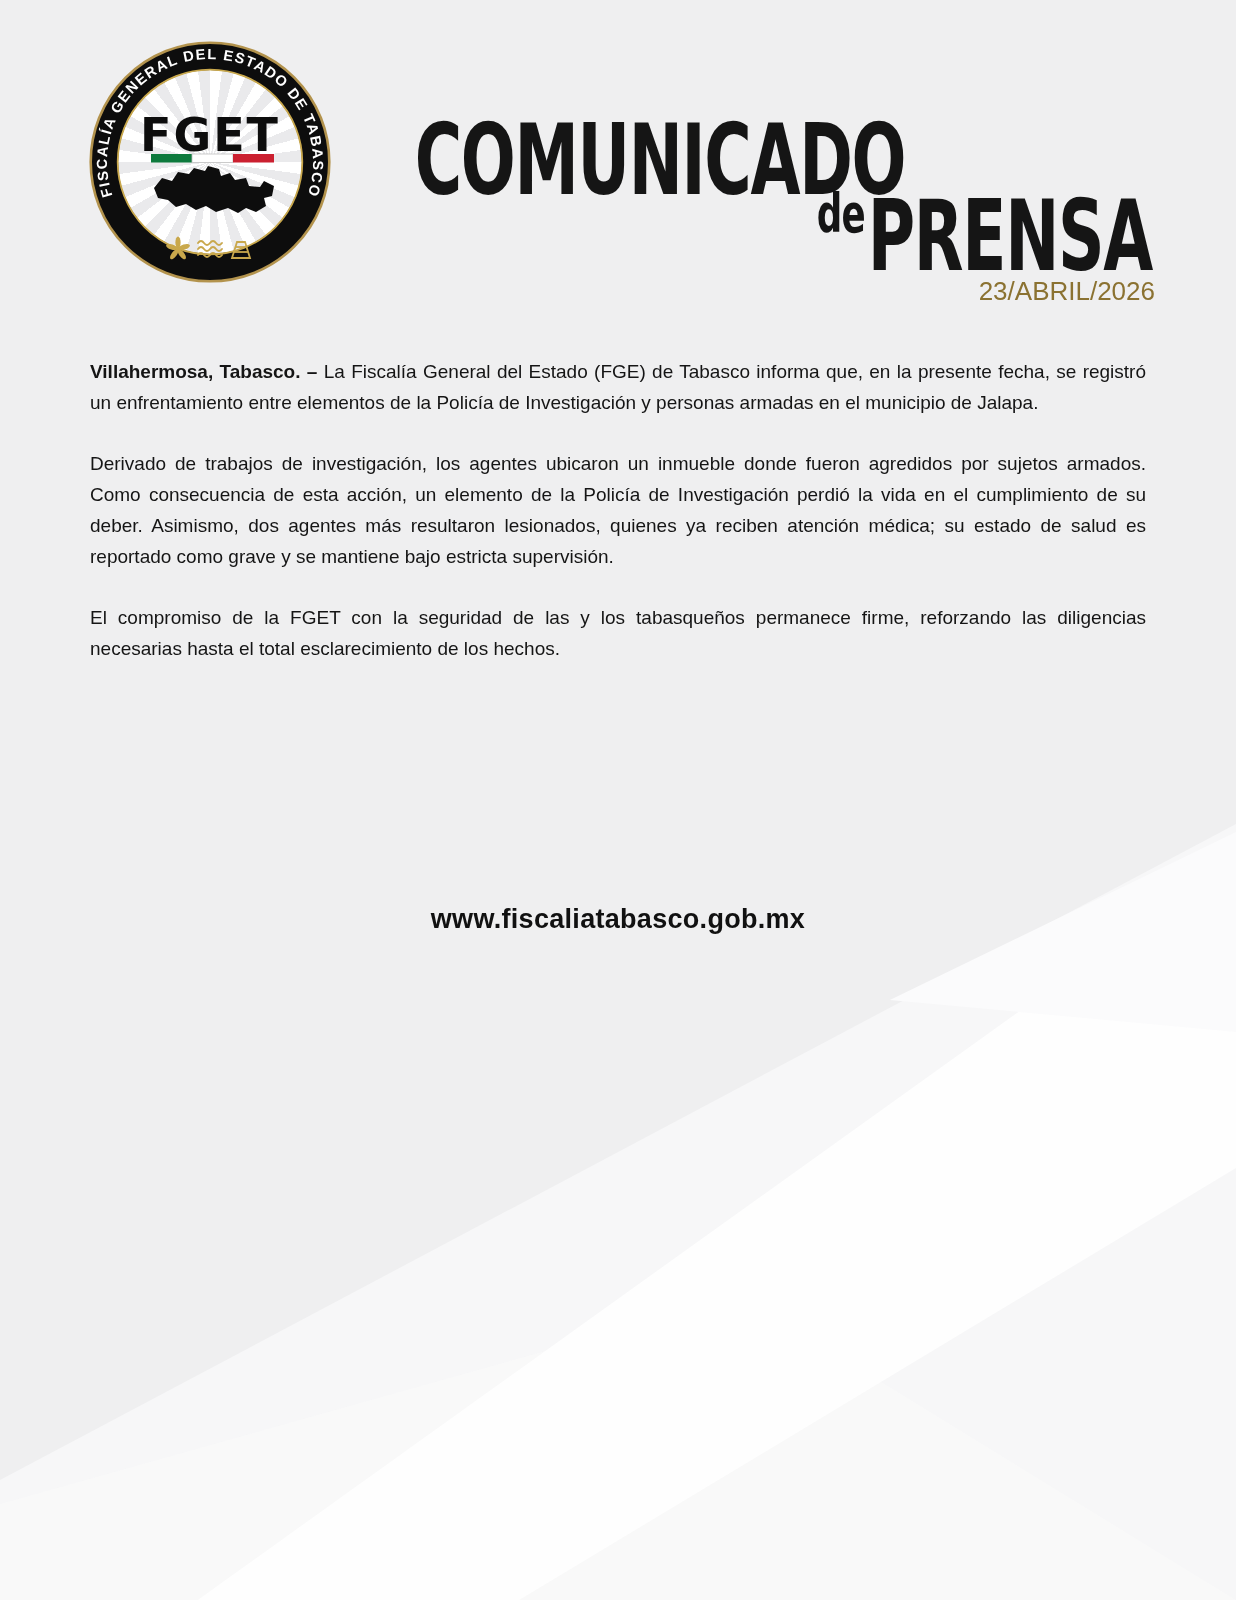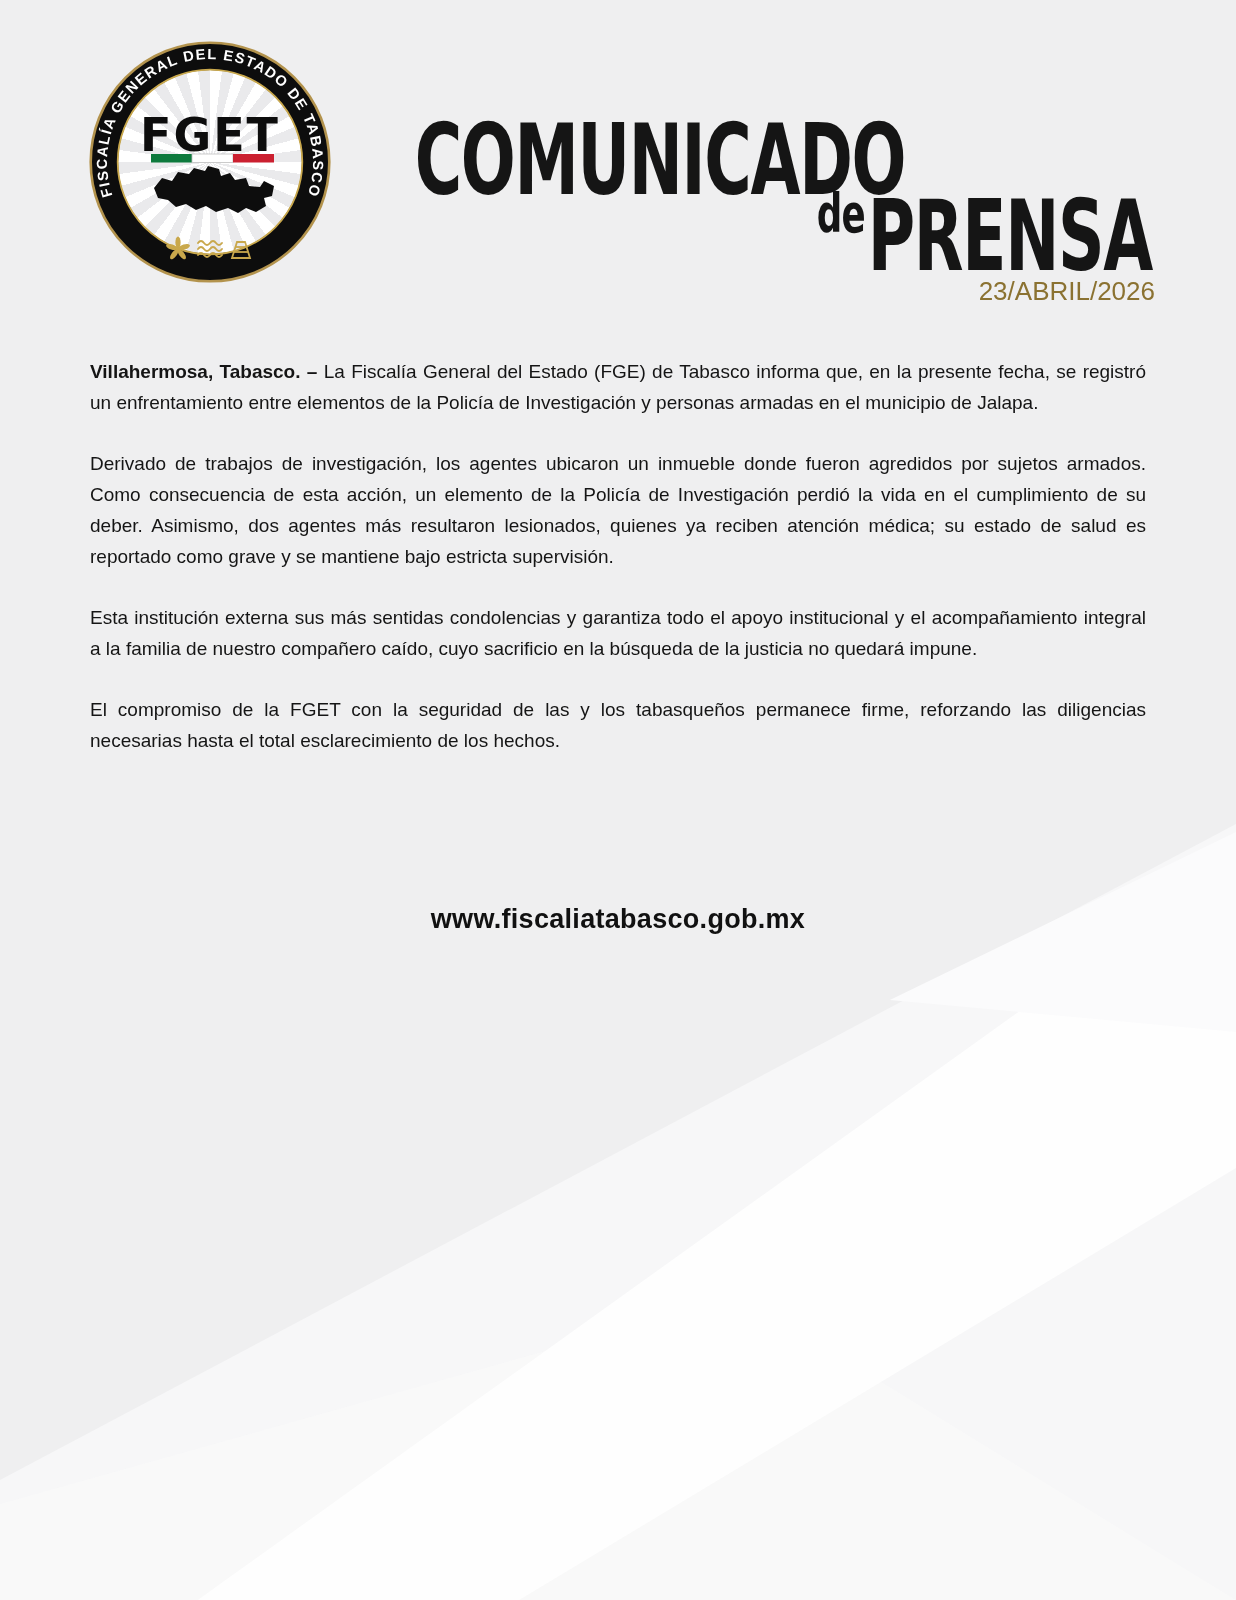--- a/index.html
+++ b/index.html
@@ -127,19 +127,18 @@
 
   <div class="title-line1">COMUNICADO</div>
   <div class="title-line2">
     <span class="title-de">de</span><span>PRENSA</span>
   </div>
   <div class="press-date">23/ABRIL/2026</div>
 
   <div class="body-copy">
     <p><span class="lead">Villahermosa, Tabasco. –</span><span> La Fiscalía General del Estado (FGE) de Tabasco informa que, en la presente fecha, se registró un enfrentamiento entre elementos de la Policía de Investigación y personas armadas en el municipio de Jalapa.</span></p>
     <p><span>Derivado de trabajos de investigación, los agentes ubicaron un inmueble donde fueron agredidos por sujetos armados. Como consecuencia de esta acción, un elemento de la Policía de Investigación perdió la vida en el cumplimiento de su deber. Asimismo, dos agentes más resultaron lesionados, quienes ya reciben atención médica; su estado de salud es reportado como grave y se mantiene bajo estricta supervisión.</span></p>
-    <p><span>Esta institución externa sus más sentidas condolencias y garantiza todo el apoyo institucional y el acompañamiento integral a la familia de nuestro compañero caído, cuyo sacrificio en la búsqueda de la justicia no quedará impune.</span></p>
     <p><span>El compromiso de la FGET con la seguridad de las y los tabasqueños permanece firme, reforzando las diligencias necesarias hasta el total esclarecimiento de los hechos.</span></p>
   </div>
 
   <div class="site-url">www.fiscaliatabasco.gob.mx</div>
 
 </div>
 
 </body></html>

